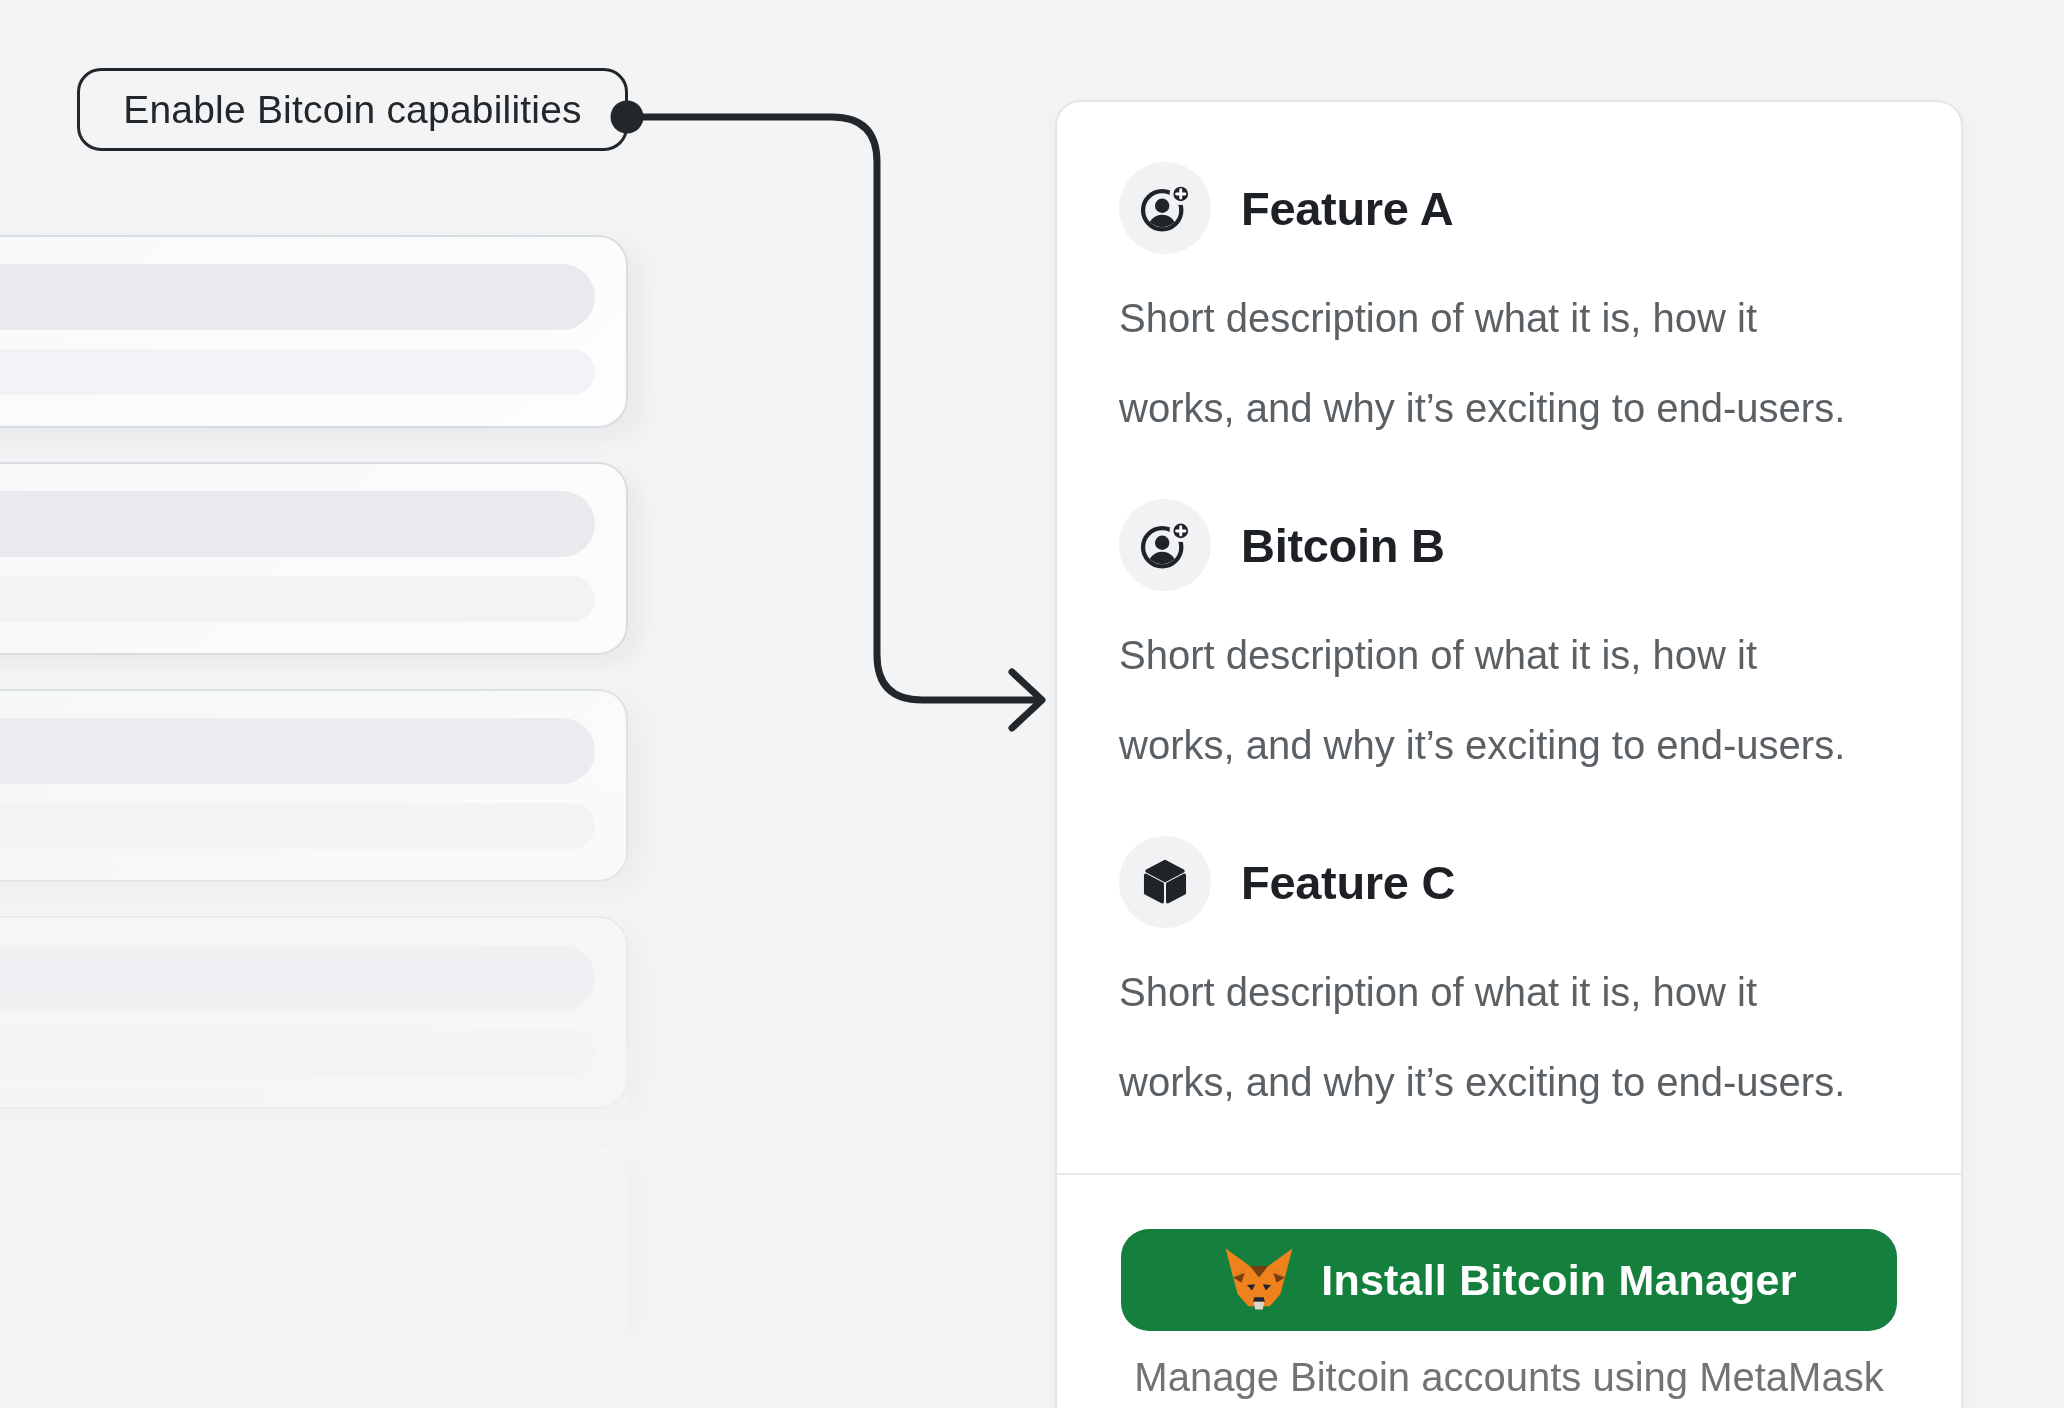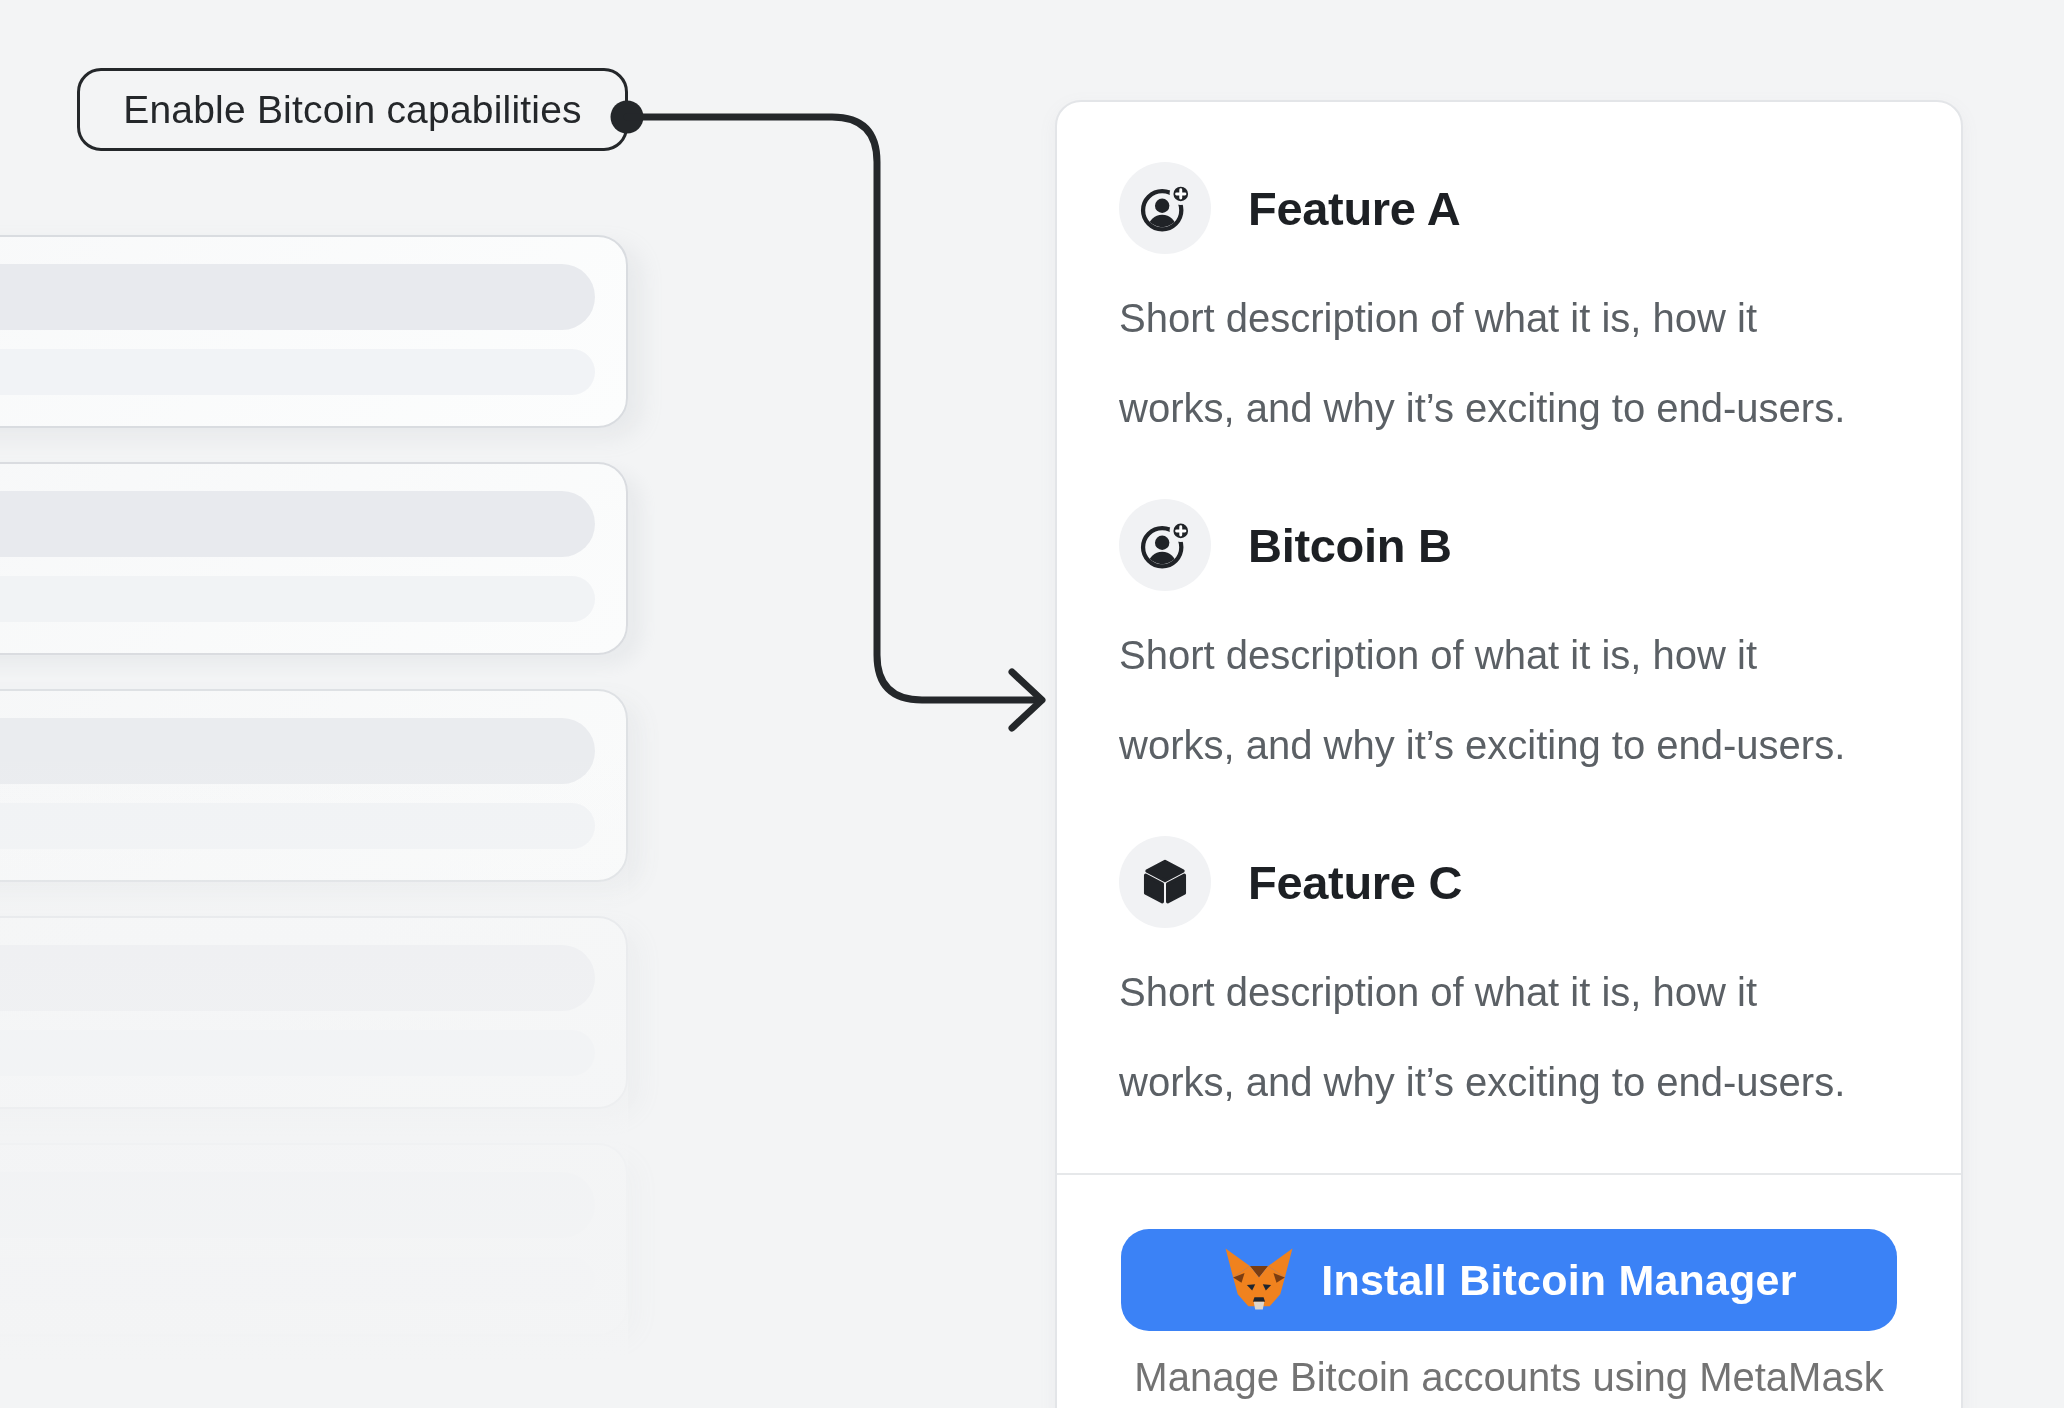--- a/index.html
+++ b/index.html
@@ -46,30 +46,30 @@
     position:absolute; left:1055px; top:100px; width:908px; box-sizing:border-box;
     background:#ffffff; border:2px solid #e3e5e8; border-radius:26px;
     padding:60px 62px 0; box-shadow:0 6px 18px rgba(140,146,158,.08);
   }
   .feature { margin-bottom:46px; }
   .feature-head { display:flex; align-items:center; gap:25px; margin-bottom:19px; }
   .icon-circle {
     width:92px; height:92px; flex:0 0 92px; border-radius:50%;
     background:#f1f2f4; display:flex; align-items:center; justify-content:center;
   }
-  .feature h3 { margin:12px; font-size:47px; font-weight:700; color:#1d2024; letter-spacing:-.3px; }
+  .feature h3 { margin:5px; font-size:47px; font-weight:700; color:#1d2024; letter-spacing:-.3px; }
   .feature p { margin:0; font-size:40px; line-height:90px; color:#5b6065; white-space:pre; }
 
   .divider { height:2px; background:#e6e8ea; margin:46px -62px 0; }
 
   .cta { padding:54px 0 34px; text-align:center; }
   .btn {
     display:flex; align-items:center; justify-content:center; gap:24px;
     width:776px; height:102px; margin:0 auto;
-    background:#3b82f6; border:none; border-radius:28px;
+    background:#15803d; border:none; border-radius:28px;
     color:#ffffff; font-size:43px; font-weight:700; letter-spacing:.2px;
     font-family:inherit; cursor:pointer;
   }
   .fox { display:flex; }
   .caption { margin:24px 0 0; font-size:40px; color:#737373; }
 </style>
 </head>
 <body>
 
 <div class="stage">

